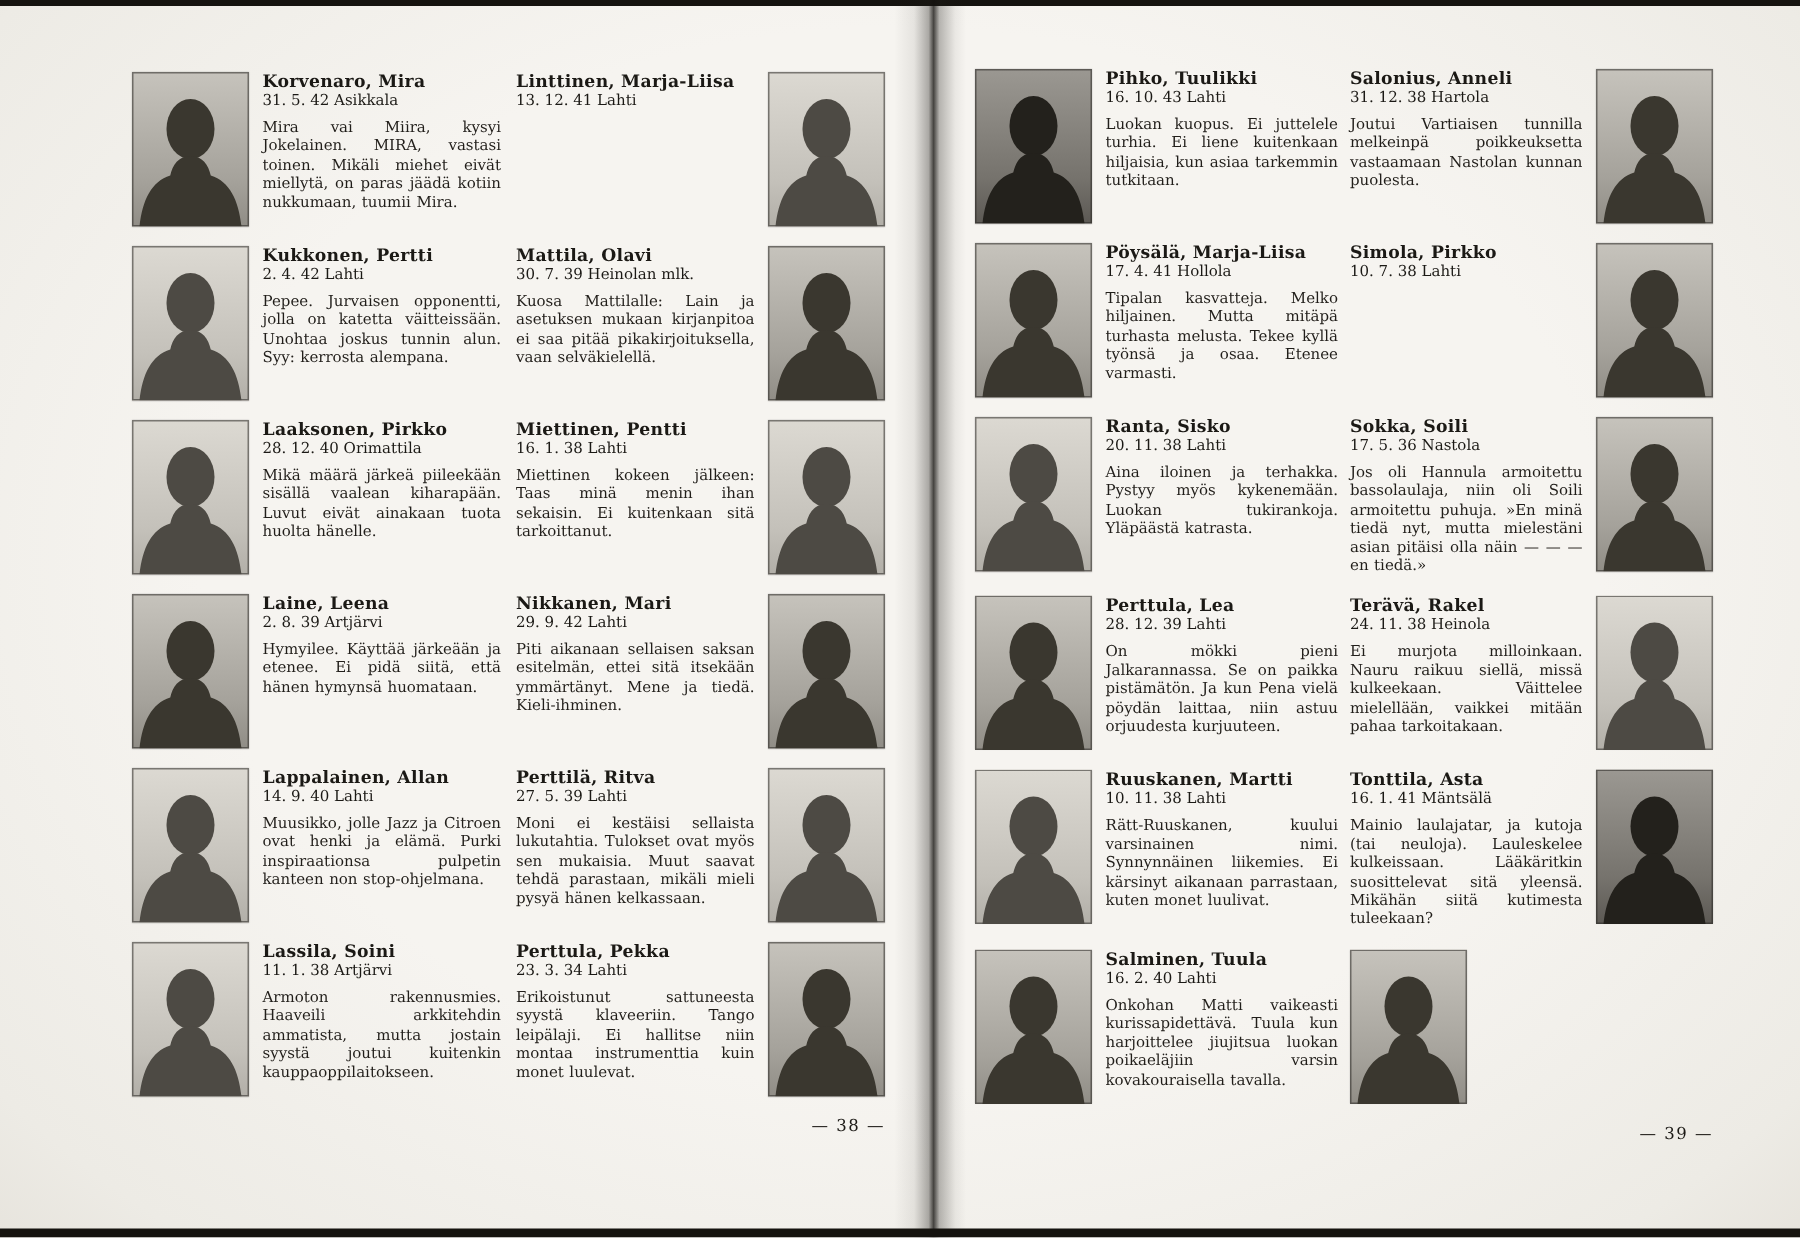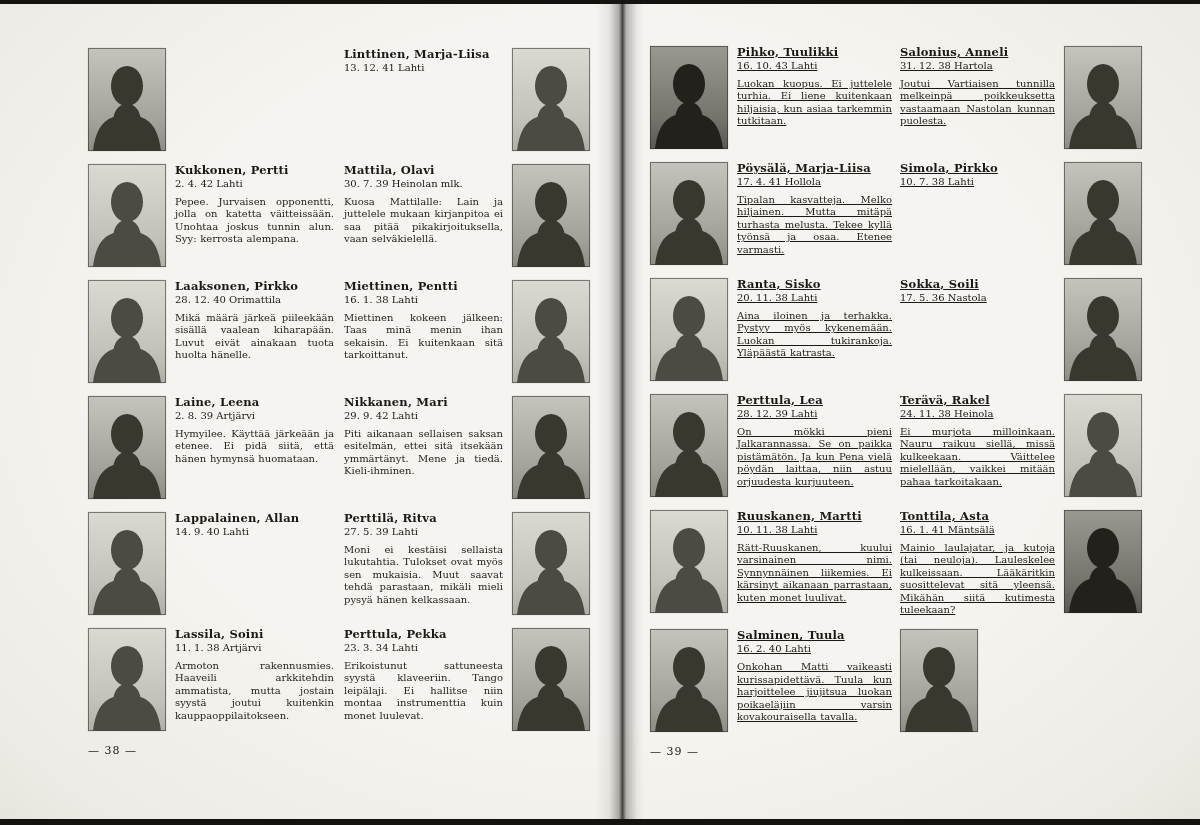--- a/index.html
+++ b/index.html
@@ -15,37 +15,37 @@
     background: linear-gradient(90deg,
       rgba(30,28,24,0) 0%, rgba(30,28,24,.08) 28%, rgba(30,28,24,.35) 48%,
       rgba(20,18,15,.78) 55%, rgba(30,28,24,.30) 63%, rgba(30,28,24,.06) 85%, rgba(30,28,24,0) 100%);
   }
   .page { position:absolute; }
   .page-left  { left:88px;  top:48px; width:502px; }
   .page-right { left:650px; top:46px; width:492px; }
   .row { display:flex; justify-content:space-between; margin-bottom:13px; min-height:103px; }
   .entry { display:flex; gap:9px; align-items:flex-start; }
   .page-left  .entry { width:246px; }
-  .page-right .entry { width:242px;text-decoration:underline; }
+  .page-right .entry { width:242px; }
   .entry .etext { flex:1; min-width:0; }
   .photo {
     width:78px; height:103px; flex:0 0 78px; position:relative; overflow:hidden;
     box-shadow: inset 0 0 0 1px rgba(40,38,34,.55), 0 0 1px rgba(0,0,0,.25);
   }
   .tone-light .photo { background:linear-gradient(180deg,#dcd9d2 0%,#c4c1ba 70%,#b2afa8 100%); color:#4d4a44; }
   .tone-mid   .photo { background:linear-gradient(180deg,#c6c3bc 0%,#a5a29b 70%,#908d86 100%); color:#3a372f; }
   .tone-dark  .photo { background:linear-gradient(180deg,#9b9892 0%,#76736d 70%,#5c5954 100%); color:#23211c; }
   .bust { position:absolute; left:0; top:0; width:100%; height:100%; fill:currentColor; }
   .entry h3 { margin:0; font-size:11.5px; font-weight:bold; letter-spacing:.2px; line-height:13px; }
   .birth { font-size:10px; line-height:12px; margin:1px 0 6px; }
   .desc {
     margin:0; font-size:10px; line-height:12.4px; text-align:justify; text-align-last:left;
     color:#211e1a; word-spacing:.5px;
   }
-  .pagenum { text-align:left; font-size:11px; letter-spacing:1px; margin-top:8px; }
+  .pagenum { text-align:right; font-size:11px; letter-spacing:1px; margin-top:8px; }
 </style>
 </head>
 <body>
 
 <svg width="0" height="0" style="position:absolute" aria-hidden="true">
   <symbol id="bust-sym" viewBox="0 0 78 103" preserveAspectRatio="xMidYMax slice">
     <ellipse cx="39" cy="38" rx="16" ry="20"></ellipse>
     <path d="M39 56 C47 56 51 62 52.5 69 C65 73 71 85 73 103 L5 103 C7 85 13 73 25.5 69 C27 62 31 56 39 56 Z"></path>
   </symbol>
 </svg>
@@ -55,20 +55,25 @@
 
   <section class="page page-left">
 
     <div class="row">
       <article class="entry tone-mid">
         <figure class="photo" style="margin:0">
             <svg class="bust">
               <use href="#bust-sym"></use>
             </svg>
           </figure>
+        <div class="etext">
+            <h3>Korvenaro, Mira</h3>
+            <div class="birth">31. 5. 42 Asikkala</div>
+            <p class="desc">Mira vai Miira, kysyi Jokelainen. MIRA, vastasi toinen. Mikäli miehet eivät miellytä, on paras jäädä kotiin nukkumaan, tuumii Mira.</p>
+          </div>
       </article>
       <article class="entry tone-light">
         <div class="etext">
             <h3>Linttinen, Marja-Liisa</h3>
             <div class="birth">13. 12. 41 Lahti</div>
           </div>
         <figure class="photo" style="margin:0">
             <svg class="bust">
               <use href="#bust-sym"></use>
             </svg>
@@ -86,21 +91,21 @@
         <div class="etext">
             <h3>Kukkonen, Pertti</h3>
             <div class="birth">2. 4. 42 Lahti</div>
             <p class="desc">Pepee. Jurvaisen opponentti, jolla on katetta väitteissään. Unohtaa joskus tunnin alun. Syy: kerrosta alempana.</p>
           </div>
       </article>
       <article class="entry tone-mid">
         <div class="etext">
             <h3>Mattila, Olavi</h3>
             <div class="birth">30. 7. 39 Heinolan mlk.</div>
-            <p class="desc">Kuosa Mattilalle: Lain ja juttelele mukaan kirjanpitoa ei saa pitää pikakirjoituksella, vaan selväkielellä.</p>
+            <p class="desc">Kuosa Mattilalle: Lain ja asetuksen mukaan kirjanpitoa ei saa pitää pikakirjoituksella, vaan selväkielellä.</p>
           </div>
         <figure class="photo" style="margin:0">
             <svg class="bust">
               <use href="#bust-sym"></use>
             </svg>
           </figure>
       </article>
     </div>
 
     <div class="row">
@@ -160,20 +165,21 @@
     <div class="row">
       <article class="entry tone-light">
         <figure class="photo" style="margin:0">
             <svg class="bust">
               <use href="#bust-sym"></use>
             </svg>
           </figure>
         <div class="etext">
             <h3>Lappalainen, Allan</h3>
             <div class="birth">14. 9. 40 Lahti</div>
+            <p class="desc">Muusikko, jolle Jazz ja Citroen ovat henki ja elämä. Purki inspiraationsa pulpetin kanteen non stop-ohjelmana.</p>
           </div>
       </article>
       <article class="entry tone-light">
         <div class="etext">
             <h3>Perttilä, Ritva</h3>
             <div class="birth">27. 5. 39 Lahti</div>
             <p class="desc">Moni ei kestäisi sellaista lukutahtia. Tulokset ovat myös sen mukaisia. Muut saavat tehdä parastaan, mikäli mieli pysyä hänen kelkassaan.</p>
           </div>
         <figure class="photo" style="margin:0">
             <svg class="bust">
@@ -278,20 +284,21 @@
         <div class="etext">
             <h3>Ranta, Sisko</h3>
             <div class="birth">20. 11. 38 Lahti</div>
             <p class="desc">Aina iloinen ja terhakka. Pystyy myös kykenemään. Luokan tukirankoja. Yläpäästä katrasta.</p>
           </div>
       </article>
       <article class="entry tone-mid">
         <div class="etext">
             <h3>Sokka, Soili</h3>
             <div class="birth">17. 5. 36 Nastola</div>
+            <p class="desc">Jos oli Hannula armoitettu bassolaulaja, niin oli Soili armoitettu puhuja. »En minä tiedä nyt, mutta mielestäni asian pitäisi olla näin — — — en tiedä.»</p>
           </div>
         <figure class="photo" style="margin:0">
             <svg class="bust">
               <use href="#bust-sym"></use>
             </svg>
           </figure>
       </article>
     </div>
 
     <div class="row">

